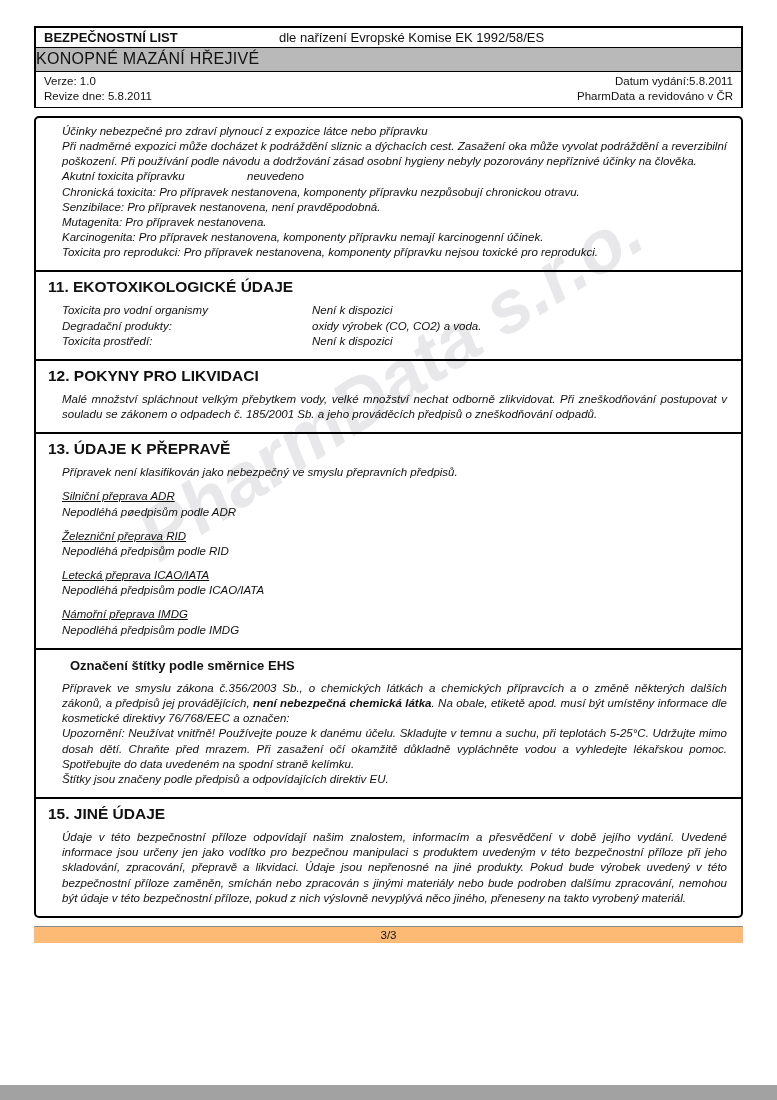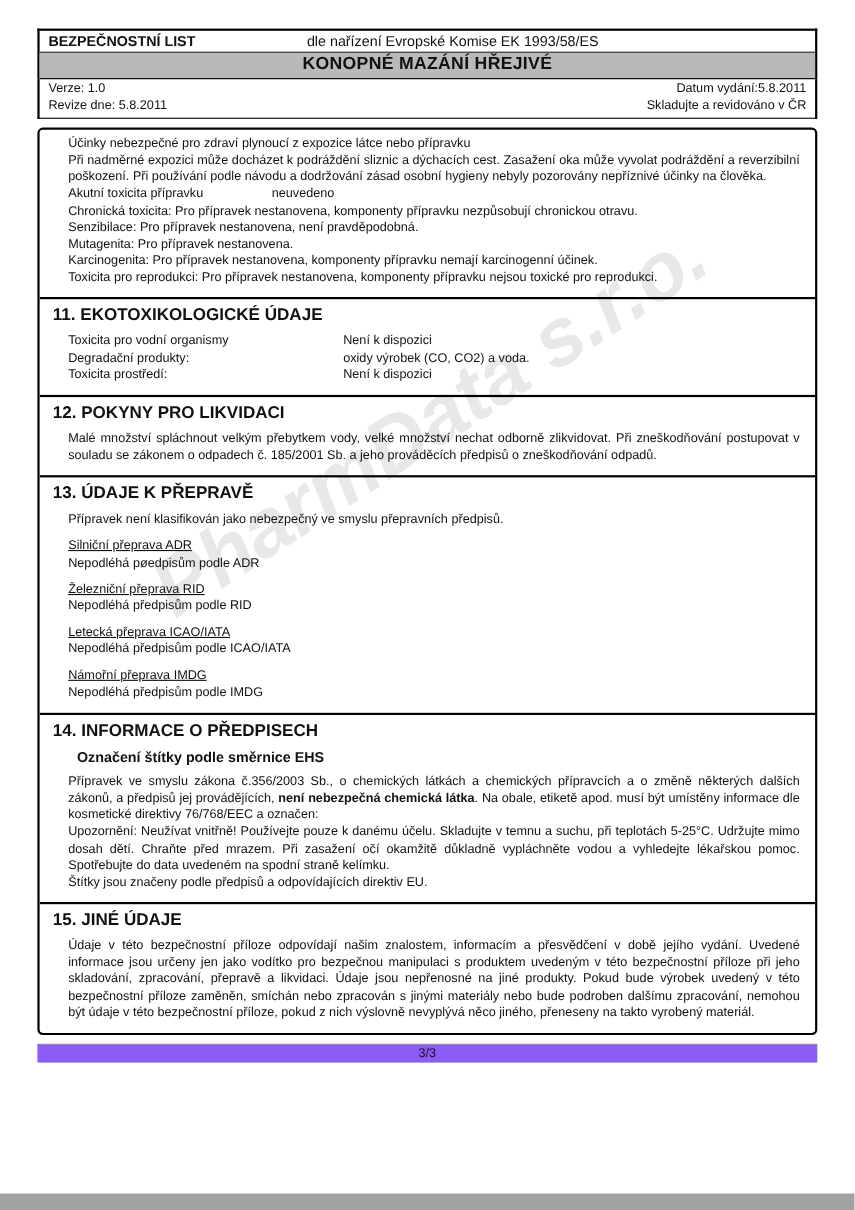--- a/index.html
+++ b/index.html
@@ -45,22 +45,21 @@
     display: flex;
     border-bottom: 1.5px solid #000;
     padding: 2px 8px;
     font-size: 13px;
   }
   .doc-type { font-weight: bold; width: 235px; }
   .regulation { flex: 1; text-align: left; }
   .title-bar {
     background: #b9b9b9;
     border-bottom: 1.5px solid #000;
-    text-align: center;
-    font-weight: bold;
+    font-weight: normal;
     font-size: 16px;
     padding: 2px 0 3px 0;
     letter-spacing: 0.3px;
   }
   .meta {
     border-left: 2px solid #000;
     border-right: 2px solid #000;
     border-bottom: 1.5px solid #000;
     padding: 2px 8px 3px 8px;
     font-size: 11.5px;
@@ -80,40 +79,41 @@
   .sec h2 {
     margin: 0 0 7px 0;
     font-size: 15.5px;
     font-weight: bold;
   }
   .sec p, .sec .line {
     margin: 0;
     font-size: 11.5px;
     line-height: 1.32;
     padding-left: 14px;
+    font-style: italic;
   }
   .just { text-align: justify; padding-right: 2px; }
   .pair { display: flex; }
   .pair .lab { width: 185px; flex-shrink: 0; }
   .cols { display: flex; }
   .cols .lab { width: 250px; flex-shrink: 0; }
   .transport-item { margin-top: 9px; }
   .transport-item .t-head { text-decoration: underline; }
   .subhead {
     font-weight: bold;
     font-size: 13px;
     margin: 2px 0 8px 0;
     padding-left: 22px;
   }
   .bold { font-weight: bold; }
 
   
   .footer-bar {
     margin-top: 8px;
-    background: #8b5cf6;
+    background: #fdba74;
     border-top: 1px solid #8d8d8d;
     text-align: center;
     font-size: 11.5px;
     padding: 2px 0;
   }
   .scan-edge {
     position: absolute;
     left: 0;
     bottom: 0;
     width: 777px;
@@ -126,34 +126,34 @@
 
 <div class="page">
 
   <div class="watermark">PharmData s.r.o.</div>
 
   <div class="content">
 
     <div class="header-box">
       <div class="header-row1">
         <span class="doc-type">BEZPEČNOSTNÍ LIST</span>
-        <span class="regulation">dle nařízení Evropské Komise EK 1993/58/ES</span>
+        <span class="regulation">dle nařízení Evropské Komise EK 1992/58/ES</span>
       </div>
       <div class="title-bar">
         <span>KONOPNÉ MAZÁNÍ HŘEJIVÉ</span>
       </div>
     </div>
     <div class="meta">
       <div class="meta-row">
         <span>Verze: 1.0</span>
         <span>Datum vydání:5.8.2011</span>
       </div>
       <div class="meta-row">
         <span>Revize dne: 5.8.2011</span>
-        <span>Skladujte a revidováno v ČR</span>
+        <span>PharmData a revidováno v ČR</span>
       </div>
     </div>
 
     <div class="main-box">
 
       <div class="sec">
         <p>Účinky nebezpečné pro zdraví plynoucí z expozice látce nebo přípravku</p>
         <p class="just">Při nadměrné expozici může docházet k podráždění sliznic a dýchacích cest. Zasažení oka může vyvolat podráždění a reverzibilní poškození. Při používání podle návodu a dodržování zásad osobní hygieny nebyly pozorovány nepříznivé účinky na člověka.</p>
         <div class="line pair">
           <span class="lab">Akutní toxicita přípravku</span>
@@ -202,21 +202,20 @@
           <p class="t-head">Letecká přeprava ICAO/IATA</p>
           <p>Nepodléhá předpisům podle ICAO/IATA</p>
         </div>
         <div class="transport-item">
           <p class="t-head">Námořní přeprava IMDG</p>
           <p>Nepodléhá předpisům podle IMDG</p>
         </div>
       </div>
 
       <div class="sec">
-        <h2>14. INFORMACE O PŘEDPISECH</h2>
         <div class="subhead">Označení štítky podle směrnice EHS</div>
         <p class="just"><span>Přípravek ve smyslu zákona č.356/2003 Sb., o chemických látkách a chemických přípravcích a o změně některých dalších zákonů, a předpisů jej provádějících, </span><span class="bold">není nebezpečná chemická látka</span><span>. Na obale, etiketě apod. musí být umístěny informace dle kosmetické direktivy 76/768/EEC a označen:</span></p>
         <p class="just">Upozornění: Neužívat vnitřně! Používejte pouze k danému účelu. Skladujte v temnu a suchu, při teplotách 5-25°C. Udržujte mimo dosah dětí. Chraňte před mrazem. Při zasažení očí okamžitě důkladně vypláchněte vodou a vyhledejte lékařskou pomoc. Spotřebujte do data uvedeném na spodní straně kelímku.</p>
         <p>Štítky jsou značeny podle předpisů a odpovídajících direktiv EU.</p>
       </div>
 
       <div class="sec">
         <h2>15. JINÉ ÚDAJE</h2>
         <p class="just">Údaje v této bezpečnostní příloze odpovídají našim znalostem, informacím a přesvědčení v době jejího vydání. Uvedené informace jsou určeny jen jako vodítko pro bezpečnou manipulaci s produktem uvedeným v této bezpečnostní příloze při jeho skladování, zpracování, přepravě a likvidaci. Údaje jsou nepřenosné na jiné produkty. Pokud bude výrobek uvedený v této bezpečnostní příloze zaměněn, smíchán nebo zpracován s jinými materiály nebo bude podroben dalšímu zpracování, nemohou být údaje v této bezpečnostní příloze, pokud z nich výslovně nevyplývá něco jiného, přeneseny na takto vyrobený materiál.</p>
       </div>

